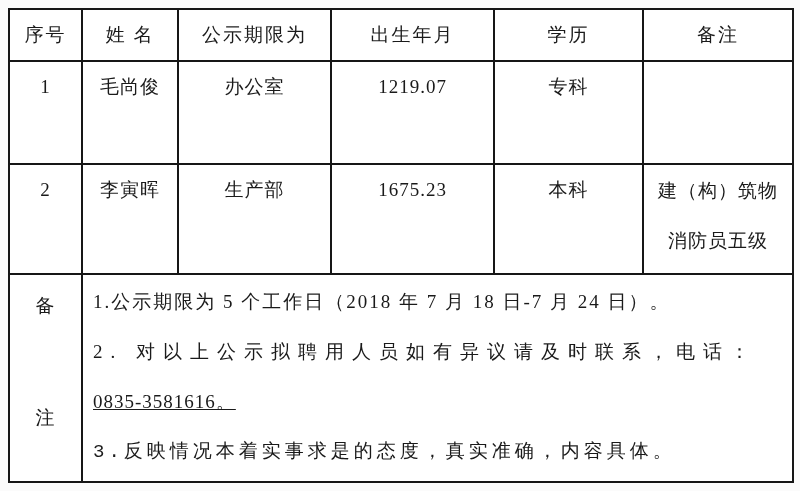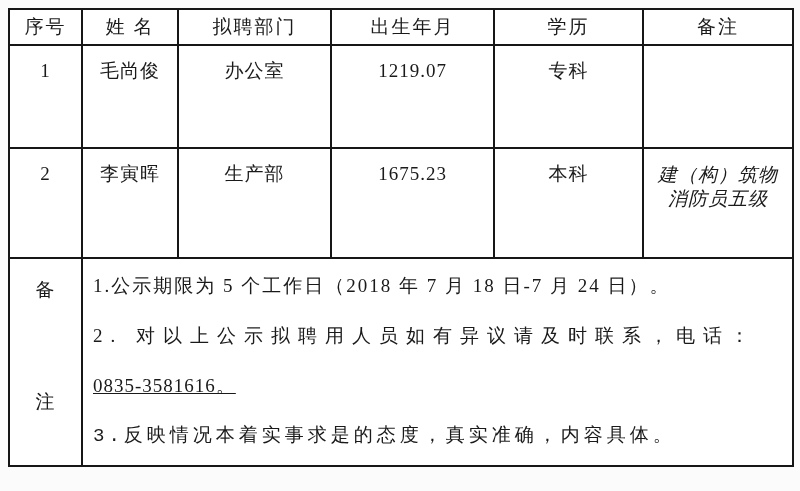--- a/index.html
+++ b/index.html
@@ -21,21 +21,21 @@
     background: #ffffff;
   }
   .notice-table td, .notice-table th {
     border: 2px solid #161616;
     font-weight: normal;
     font-size: 19px;
     letter-spacing: 1px;
     color: #1a1a1a;
   }
   
-  tr.r-head   { height: 36px;  }
+  tr.r-head   { height: 52px;  }
   tr.r-data1  { height: 103px; }
   tr.r-data2  { height: 110px; }
   tr.r-footer { height: 208px; }
   
   .notice-table th {
     text-align: center;
     vertical-align: middle;
     letter-spacing: 2px;
     font-size: 19px;
   }
@@ -44,22 +44,22 @@
     text-align: center;
     vertical-align: top;
     padding-top: 14px;
     line-height: 22px;
   }
   td.remark-cell {
     text-align: center;
     vertical-align: top;
     padding-top: 14px;
   }
-  .remark-line { line-height: 24px; font-style: italic; }
-  .remark-line + .remark-line { }
+  .remark-line { line-height: 24px; }
+  .remark-line + .remark-line { margin-top: 26px; }
   
   td.footer-label {
     vertical-align: top;
     text-align: center;
   }
   .footer-label-inner {
     display: flex;
     flex-direction: column;
     align-items: center;
     height: 204px;
@@ -90,21 +90,21 @@
       <col style="width:153px">
       <col style="width:163px">
       <col style="width:149px">
       <col style="width:150px">
     </colgroup>
 
     <tbody>
         <tr class="r-head">
       <th>序号</th>
       <th>姓 名</th>
-      <th>拟聘部门</th>
+      <th>公示期限为</th>
       <th>出生年月</th>
       <th>学历</th>
       <th>备注</th>
     </tr>
 
     <tr class="r-data1">
       <td class="data-cell">1</td>
       <td class="data-cell">毛尚俊</td>
       <td class="data-cell">办公室</td>
       <td class="data-cell">1219.07</td>

